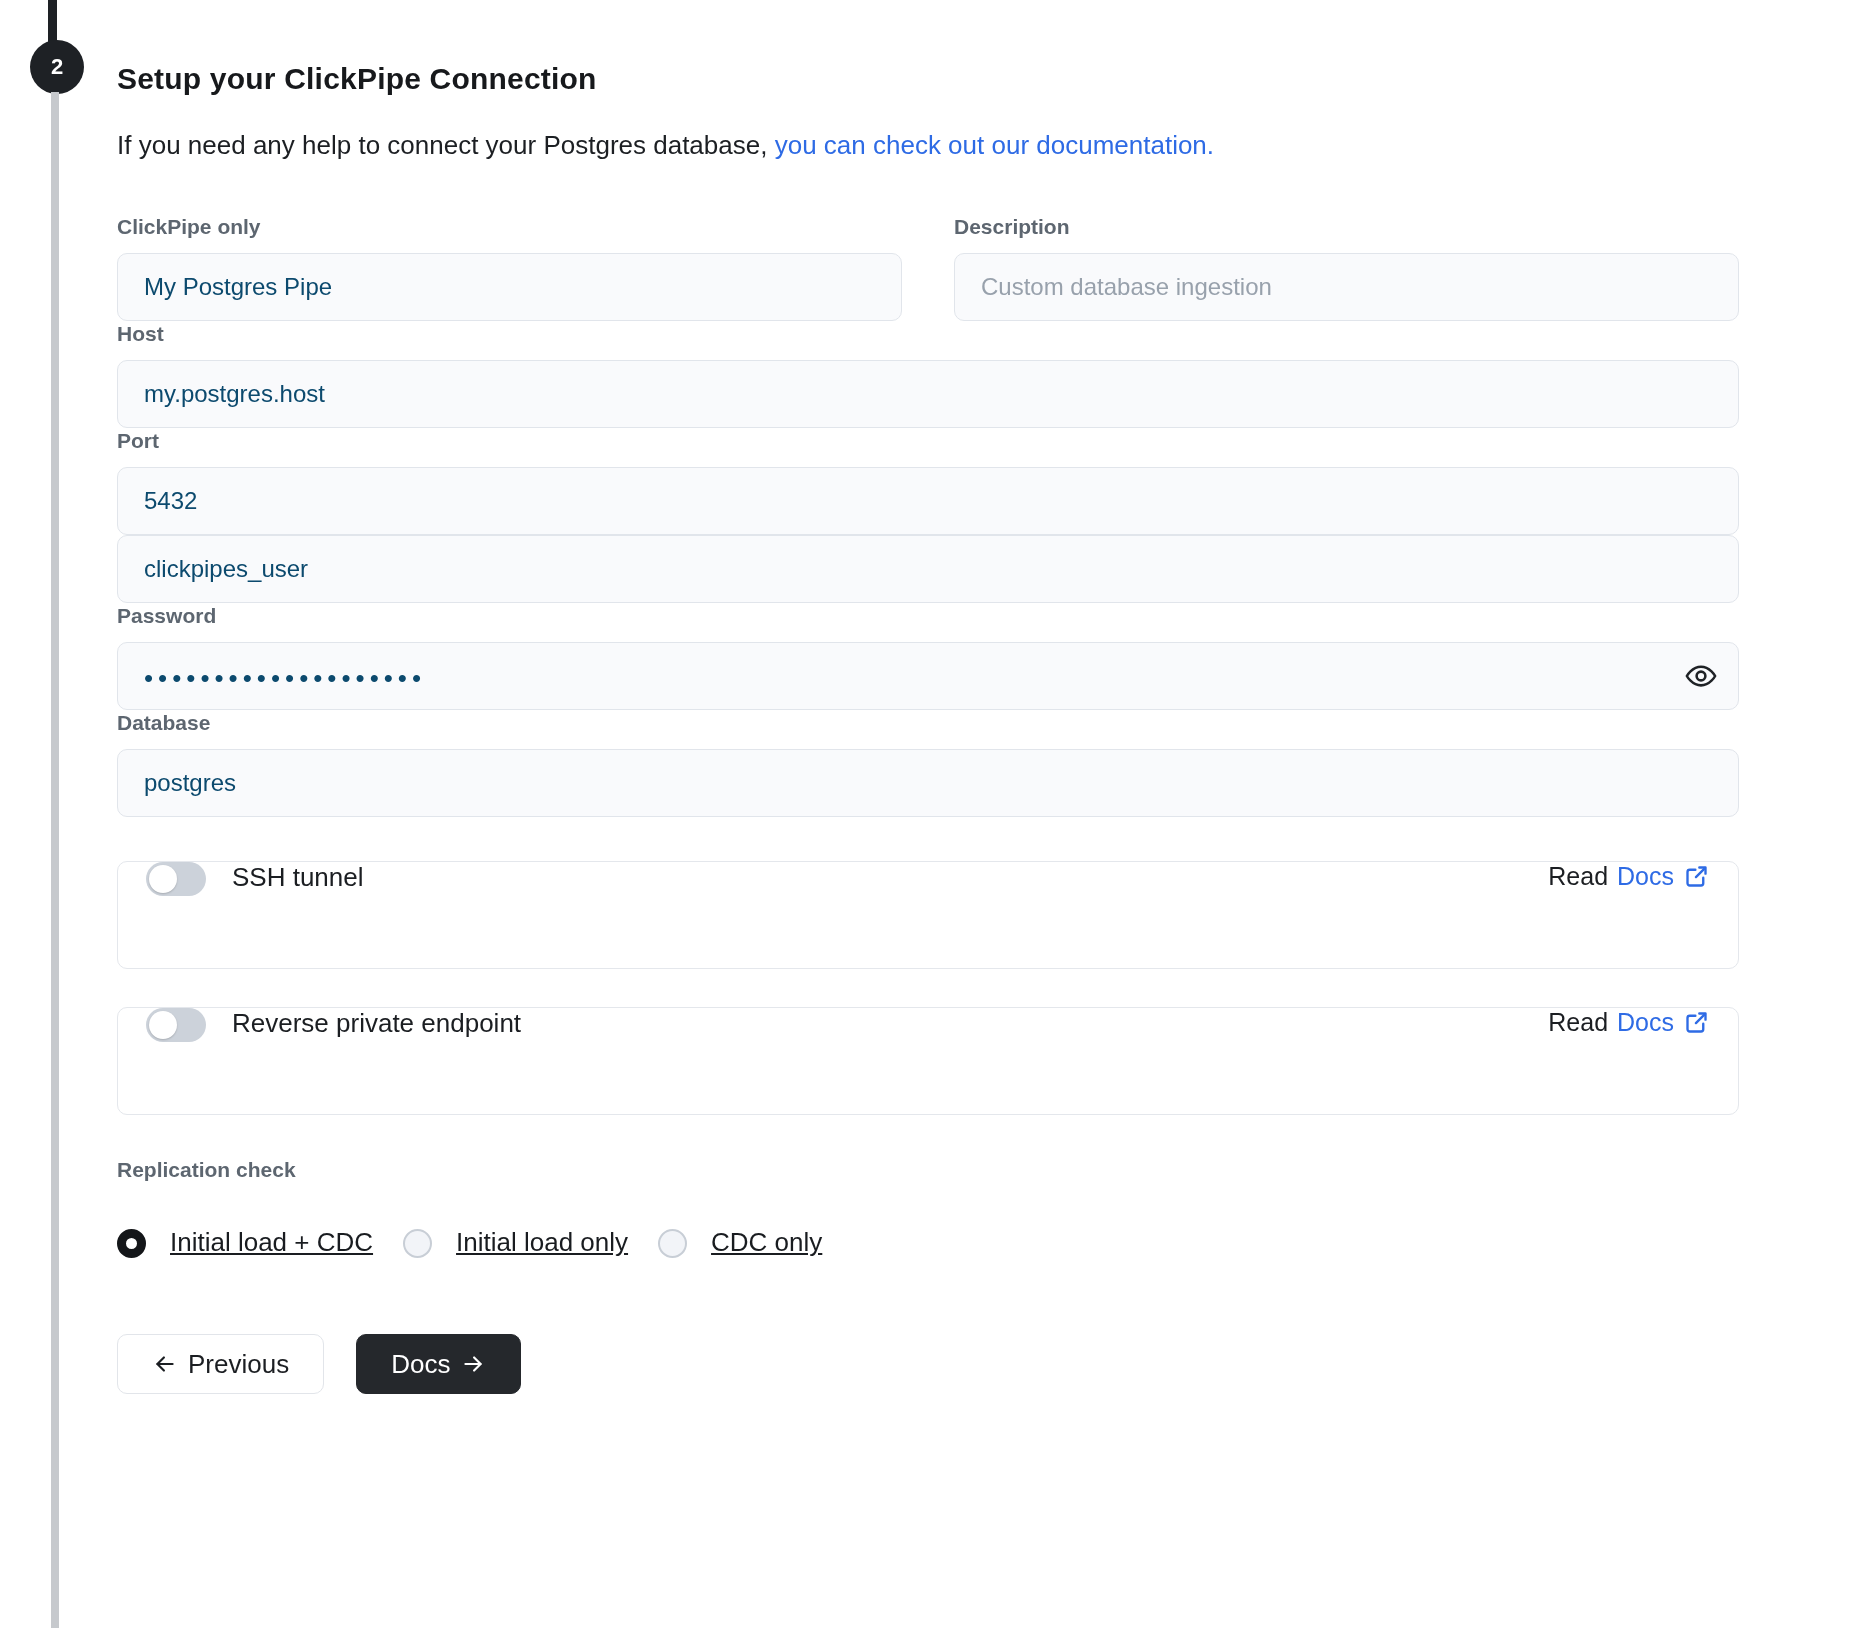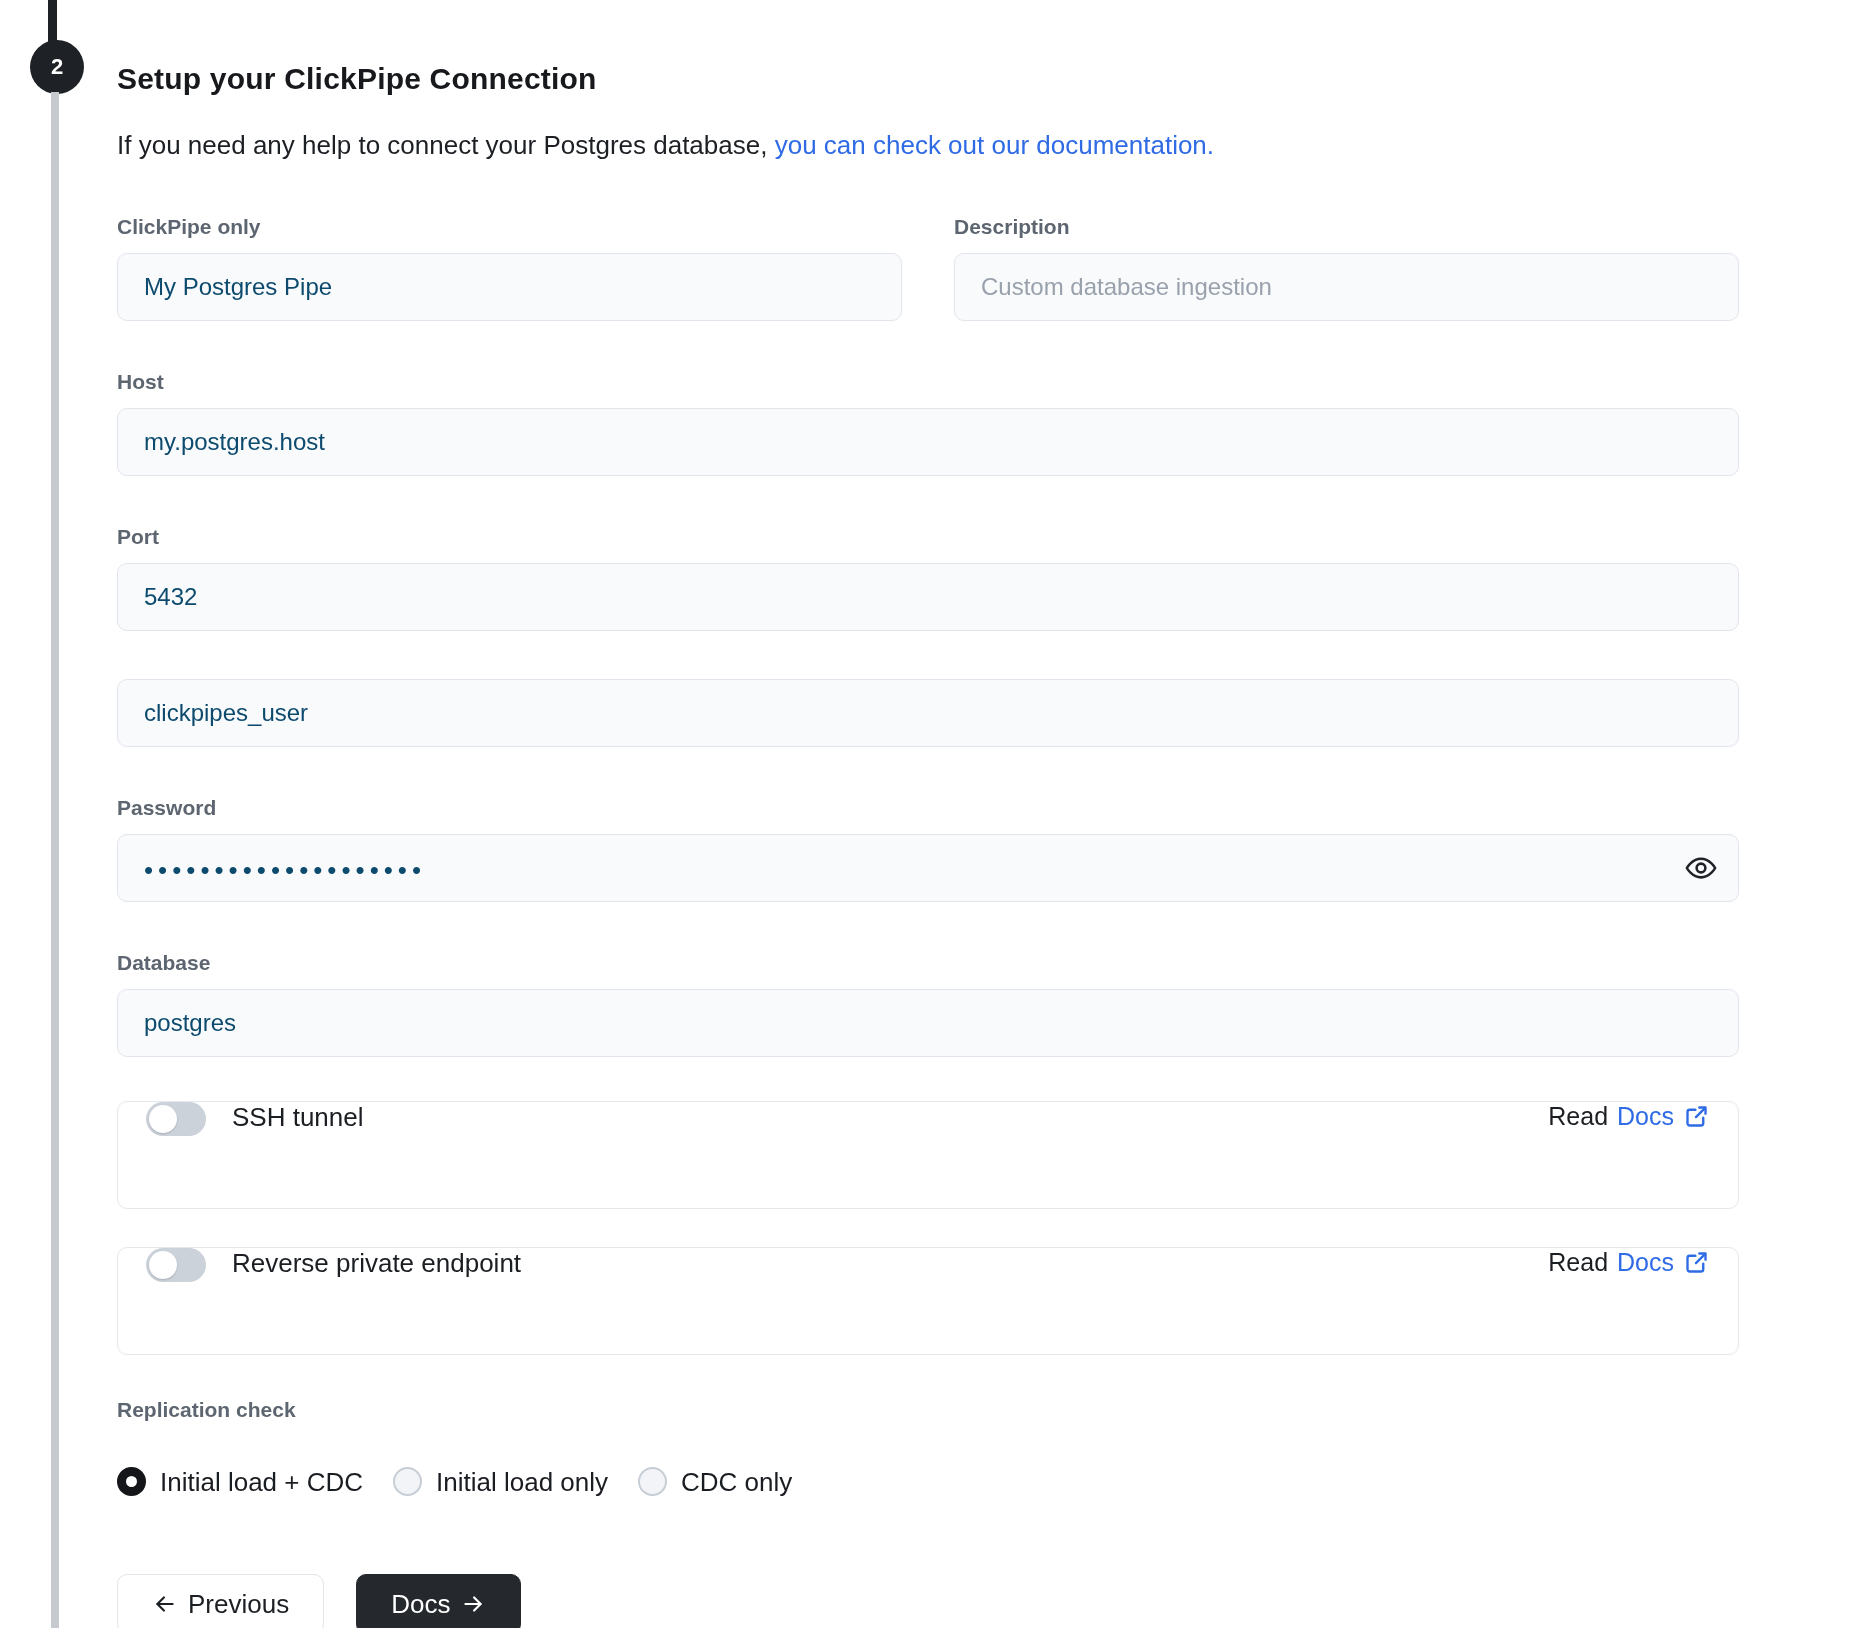--- a/index.html
+++ b/index.html
@@ -25,21 +25,21 @@
   .subtitle{margin-top:30px;font-size:26px;line-height:34px;color:#1c1f23;margin-bottom:52px;}
   .subtitle a{color:#2e6be5;text-decoration:none;cursor:pointer;}
 
   .field-label{font-size:21px;line-height:26px;font-weight:600;color:#5d6670;margin-bottom:13px;}
   .tinput{
     box-sizing:border-box;width:100%;height:68px;border:1.5px solid #e1e5eb;border-radius:10px;
     background:#f9fafc;font-family:inherit;font-size:24px;color:#0c4a6e;padding:0 26px;outline:none;
   }
   .tinput::placeholder{color:#98a1ac;}
   .row-2col{display:grid;grid-template-columns:1fr 1fr;column-gap:52px;}
-  .field{margin-top:48px;}
+  .field{}
   .field.first{margin-top:0;}
   .input-wrap{position:relative;}
   .pw{letter-spacing:5px;font-size:26px;padding-top:4px;}
   .eye-btn{
     position:absolute;right:16px;top:50%;transform:translateY(-50%);
     width:44px;height:44px;border:none;background:transparent;cursor:pointer;
     display:flex;align-items:center;justify-content:center;padding:0;
   }
   .eye-btn svg{width:34px;height:34px;}
 
@@ -60,21 +60,21 @@
   }
   .toggle-label{font-size:26px;color:#1b1e22;margin-left:26px;flex:1 1 auto;}
   .docs{display:flex;align-items:center;font-size:25px;color:#1b1e22;gap:9px;}
   .docs a{color:#2e6be5;text-decoration:none;cursor:pointer;}
   .ext-icon{width:27px;height:27px;color:#2e6be5;display:inline-flex;}
   .ext-icon svg{width:27px;height:27px;}
 
   
   .rep-label{margin-top:42px;font-size:21px;line-height:26px;font-weight:600;color:#5d6670;}
   .radio-row{margin-top:44px;display:flex;align-items:center;gap:30px;}
-  .radio-item{display:flex;align-items:flex-start;gap:14px;cursor:pointer;}
+  .radio-item{display:flex;align-items:flex-end;gap:24px;cursor:pointer;text-decoration:underline;}
   .radio-dot{
     box-sizing:border-box;width:29px;height:29px;border-radius:50%;
     border:2px solid #c8ced6;background:#f2f4f8;flex:0 0 auto;
   }
   .radio-item.checked .radio-dot{border:9.5px solid #141619;background:#ffffff;}
   .radio-text{font-size:26px;color:#191c20;}
 
   
   .btn-row{margin-top:76px;display:flex;align-items:center;gap:32px;}
   .btn{

